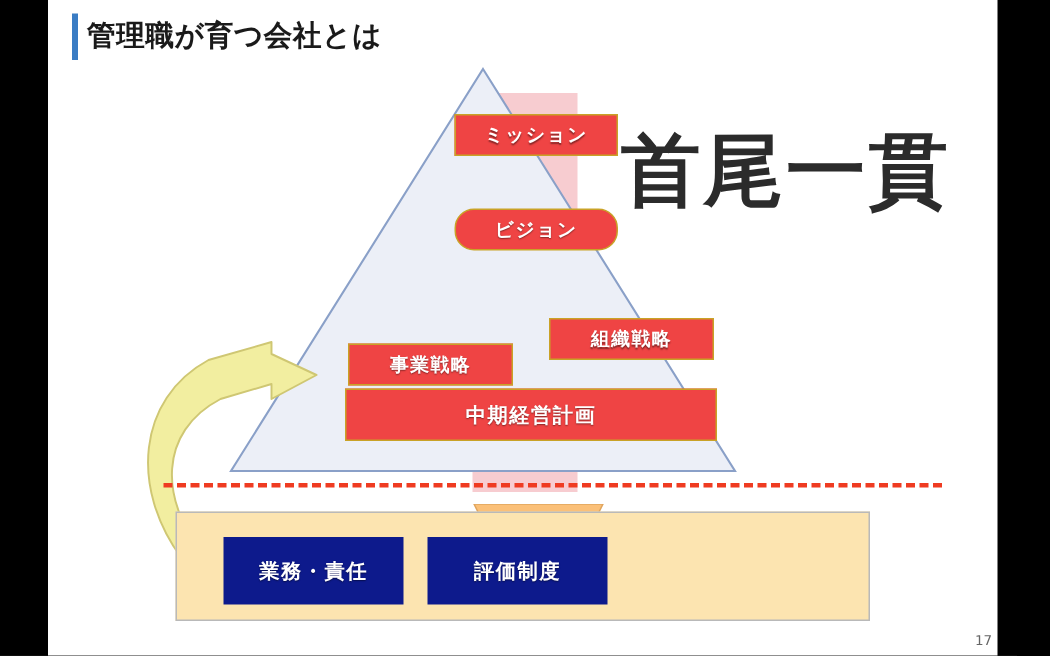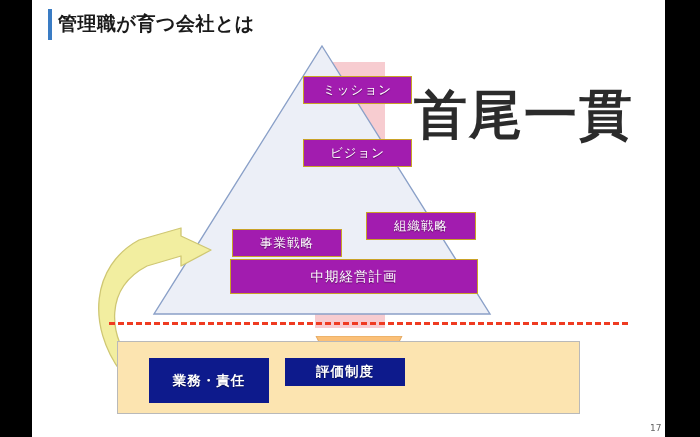--- a/index.html
+++ b/index.html
@@ -21,26 +21,26 @@
 
   
   .pink-band{position:absolute;left:283px;top:62px;width:70px;height:266px;
              background:#f7ccd0;}
 
   
   .pyramid{position:absolute;left:120px;top:44px;width:340px;height:272px;overflow:visible;}
   .pyramid svg{display:block;}
 
   
-  .nbox{position:absolute;background:#a21caf;border:1px solid #c9a227;
-        color:#fff;font-weight:normal;display:flex;align-items:center;
+  .nbox{position:absolute;background:#ef4444;border:1px solid #c9a227;
+        color:#fff;font-weight:bold;display:flex;align-items:center;
         justify-content:center;font-size:12.5px;letter-spacing:1px;
         text-shadow:0 1px 1px rgba(0,0,0,.45);}
   .box-mission{left:271px;top:76px;width:107px;height:26px;}
-  .box-vision {left:271px;top:139px;width:107px;height:26px;}
+  .box-vision {left:271px;top:139px;width:107px;height:26px;border-radius:13px;}
   .box-bizstrat{left:200px;top:229px;width:108px;height:26px;}
   .box-orgstrat{left:334px;top:212px;width:108px;height:26px;}
   .box-midplan{left:198px;top:259px;width:246px;height:33px;font-size:13.5px;}
 
   
   .headline{position:absolute;left:382px;top:88px;font-size:53px;font-weight:bold;
             color:#2b2b2b;letter-spacing:2px;white-space:nowrap;line-height:1;}
 
   
   .yellow-arrow{position:absolute;left:45px;top:222px;width:170px;height:152px;}
@@ -57,21 +57,21 @@
   .orange-arrow{position:absolute;left:252px;top:336px;width:150px;height:76px;}
 
   
   .yellow-panel{position:absolute;left:85px;top:341px;width:461px;height:71px;
                 background:#fce4b0;border:1px solid #b9b9b9;}
   .rbox{position:absolute;background:#0d1a8c;border-radius:0;
         color:#fff;font-weight:bold;display:flex;align-items:center;
         justify-content:center;font-size:13.5px;letter-spacing:1px;
         text-shadow:0 1px 1px rgba(0,0,0,.45);}
   .rbox-a{left:117px;top:358px;width:120px;height:45px;}
-  .rbox-b{left:253px;top:358px;width:120px;height:28px;justify-content:center;}
+  .rbox-b{left:253px;top:358px;width:120px;height:45px;justify-content:center;}
   .rbox-c{left:389px;top:358px;width:120px;height:45px;}
 
   
   .page-num{position:absolute;left:618px;top:411px;font-size:9px;color:#666;margin-top:12px;}
 </style>
 </head>
 <body>
 
 <div id="slide-root">
 

